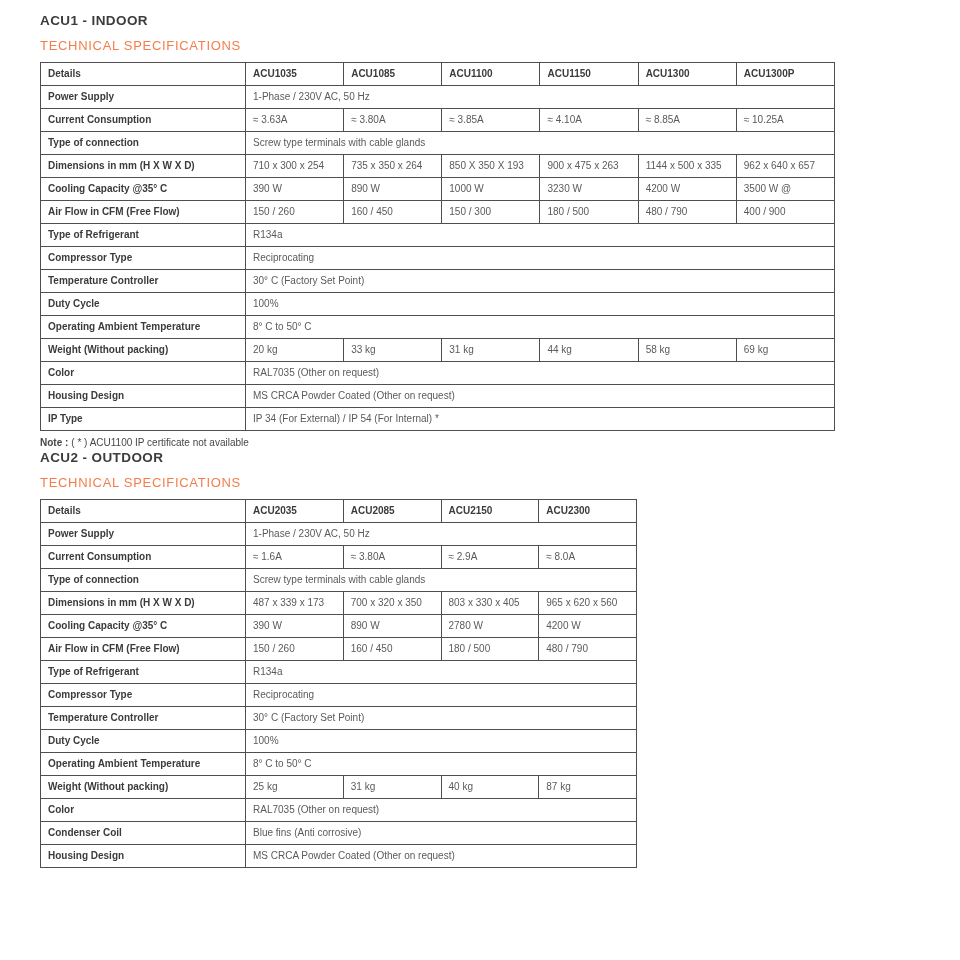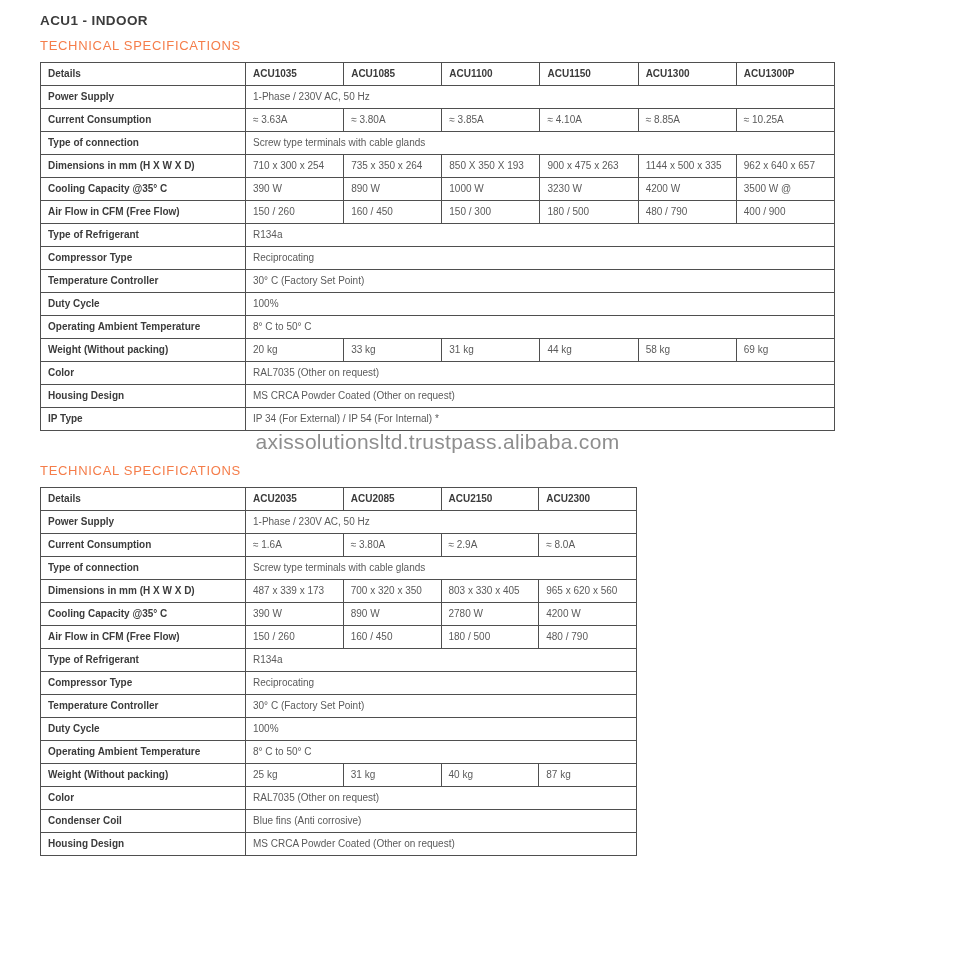--- a/index.html
+++ b/index.html
@@ -156,25 +156,26 @@
           <tr>
             <th>Housing Design</th>
             <td colspan="6">MS CRCA Powder Coated (Other on request)</td>
           </tr>
           <tr>
             <th>IP Type</th>
             <td colspan="6">IP 34 (For External) / IP 54 (For Internal) *</td>
           </tr>
         </tbody>
       </table>
+    <p class="note"><span class="note-label">Note :</span><span>( * ) ACU1100 IP certificate not available</span></p>
   </section>
 
-  <div class="watermark">axissolutionsltd.trustpass.alibaba.com</div>
 
   <section class="section">
+    <h1 class="sec-title">ACU2 - OUTDOOR</h1>
     <h2 class="sec-sub">TECHNICAL SPECIFICATIONS</h2>
     <table class="spec t-outdoor">
         <colgroup>
           <col class="col-details">
           <col>
           <col>
           <col>
           <col>
         </colgroup>
         <thead>

